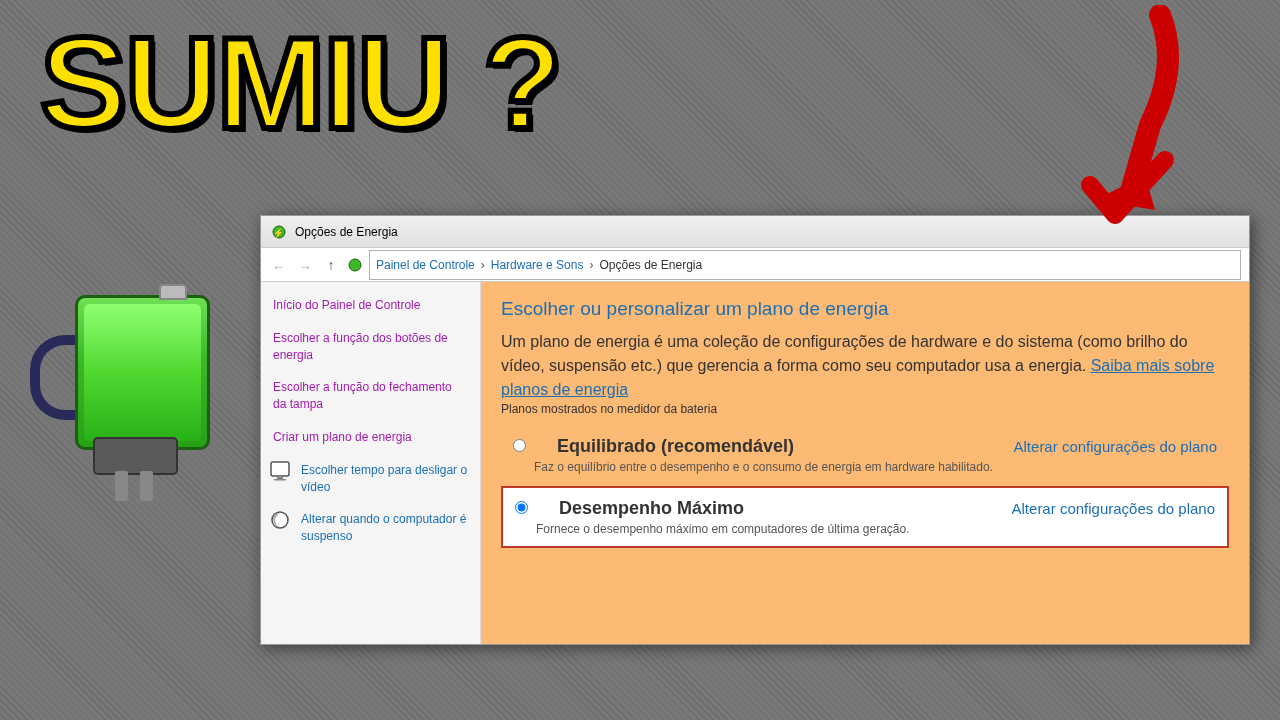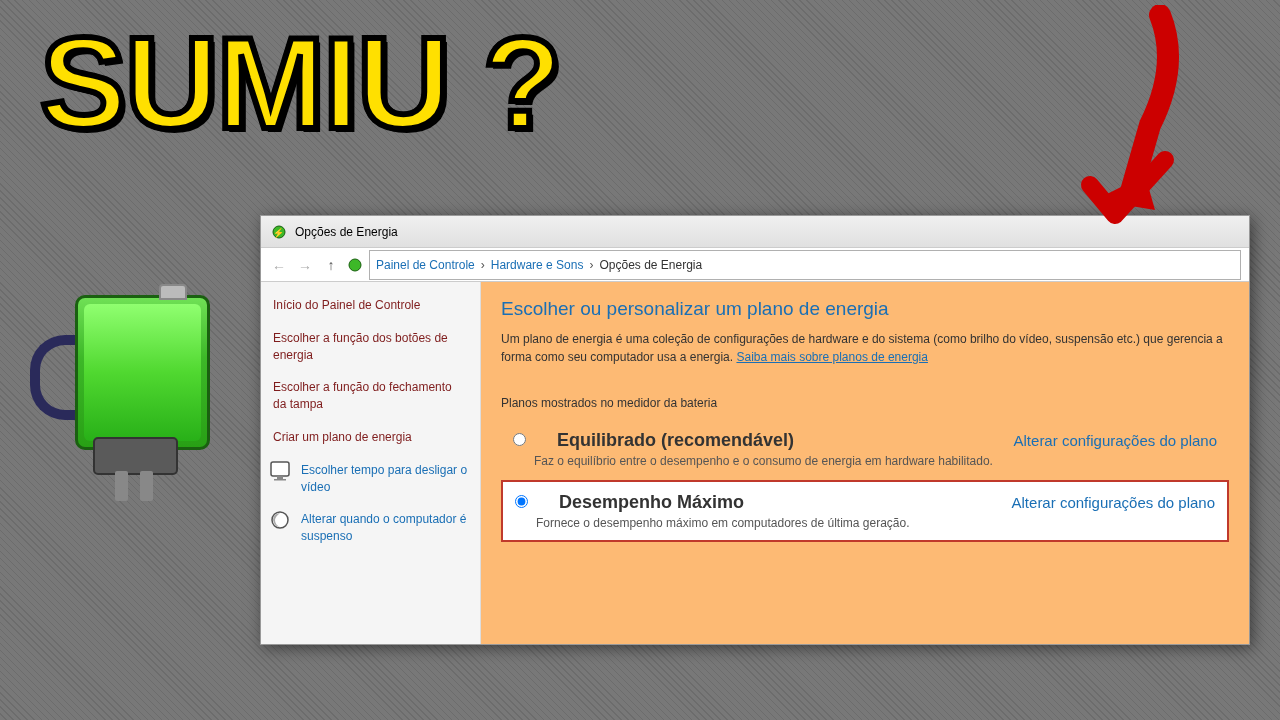--- a/index.html
+++ b/index.html
@@ -176,21 +176,21 @@
     
     .left-panel {
       width: 220px;
       padding: 12px 8px;
       border-right: 1px solid #ddd;
       background: #f5f5f5;
     }
 
     .left-panel a {
       display: block;
-      color: #7f1d1d;
+      color: #a21caf;
       font-size: 12px;
       text-decoration: none;
       padding: 3px 4px;
       line-height: 1.4;
       margin-bottom: 4px;
     }
 
     .left-panel .sidebar-item-with-icon {
       display: flex;
       align-items: flex-start;
@@ -214,23 +214,23 @@
     }
 
     .panel-title {
       font-size: 19px;
       color: #1a6fb5;
       margin-bottom: 10px;
       font-weight: normal;
     }
 
     .panel-description {
-      font-size: 12px;
+      font-size: 16px;
       color: #333;
-      margin-bottom: 30px;
+      margin-bottom: 0;
       line-height: 1.5;
     }
 
     .plans-label {
       font-size: 12px;
       color: #333;
       margin-bottom: 10px;
     }
 
     

